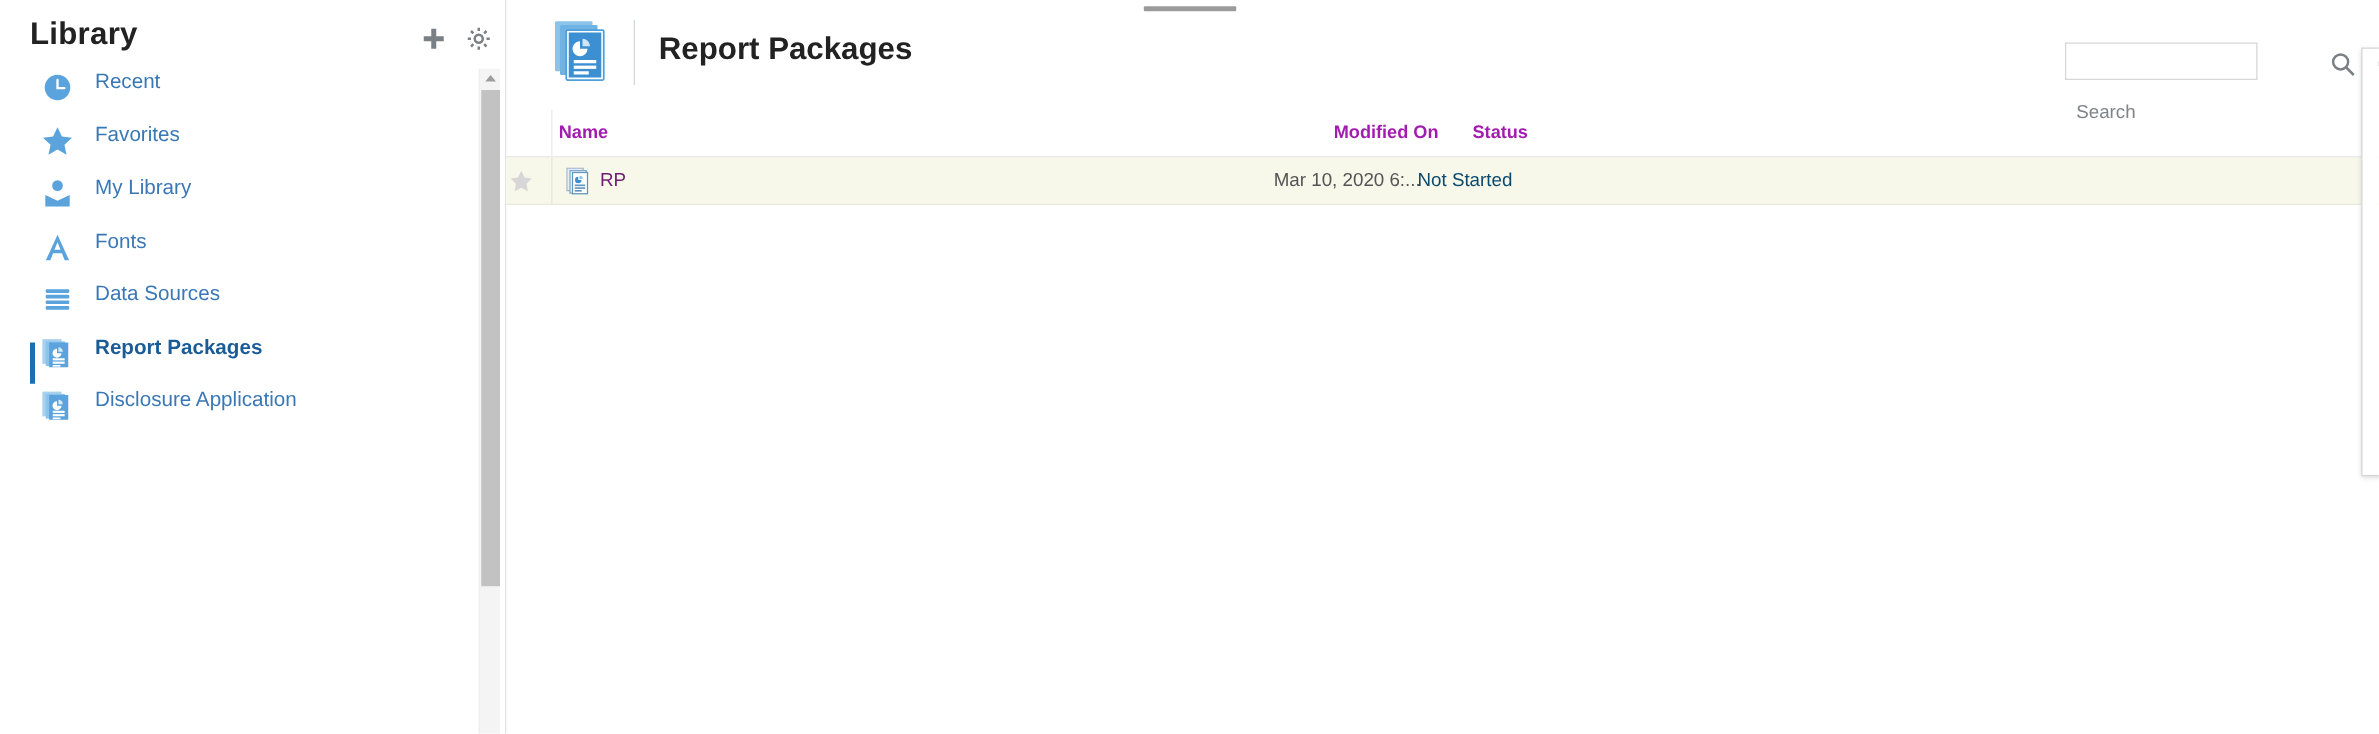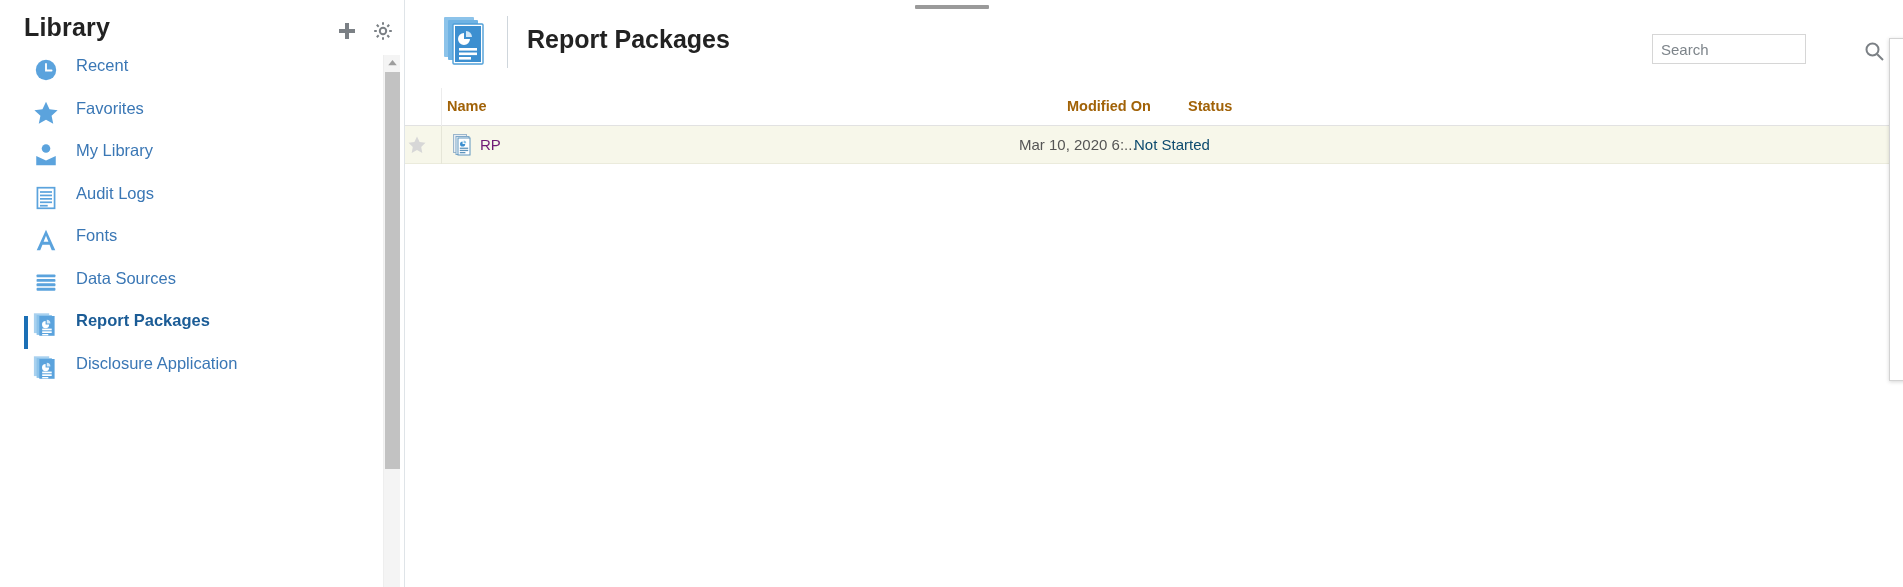--- a/index.html
+++ b/index.html
@@ -97,42 +97,42 @@
   }
 
   
   #search-box {
     position: absolute; left: 1247px; top: 34px; width: 154px; height: 30px;
     border: 1px solid #d6d6d6; background: #fff;
   }
   #search-input {
     width: 100%; height: 100%; border: 0; outline: none;
     padding: 0 8px; font-size: 15px; color: #4c1d95;
-    font-family: "Liberation Sans", sans-serif; background: transparent;
+    font-family: "Liberation Sans", sans-serif; background: transparent; margin-top: 40px;
   }
   #search-input::placeholder { color: #7d848a; }
   .tool-icon {
     position: absolute; top: 40px; width: 22px; height: 22px;
     color: #7b8085; cursor: pointer;
   }
   #tool-search { left: 1458px; }
   #tool-add    { left: 1491px; }
 
   
   #table { position: absolute; left: 0; top: 88px; right: 0; }
   #table-head {
     position: relative; height: 38px; border-bottom: 1px solid #e2e2e2;
   }
   .th {
     position: absolute; top: 10px;
-    font-size: 14.5px; font-weight: bold; color: #a16207;
+    font-size: 14.5px; font-weight: bold; color: #a21caf;
   }
   #th-name { left: 42px; }
   #th-modified { left: 662px; }
-  #th-status { left: 773px; margin-left: 10px; }
+  #th-status { left: 773px; }
 
   #table-row {
     position: relative; height: 38px; background: #f7f7ea;
     border-bottom: 1px solid #ebebdc;
   }
   #row-star {
     position: absolute; left: 2px; top: 9px; width: 20px; height: 20px;
     color: #d7d7d7;
   }
   #row-doc-icon { position: absolute; left: 48px; top: 8px; width: 20px; height: 22px; }
@@ -214,35 +214,20 @@
           <span class="nav-label">Favorites</span>
         </div>
         <div class="nav-item">
           <span class="nav-icon">
             <svg viewBox="0 0 28 28" width="26" height="26">
               <circle cx="14" cy="7" r="4.6" fill="#5ba3dd"></circle>
               <path d="M3.5 25 V15 L14 20 L24.5 15 V25 Z" fill="#5ba3dd"></path>
             </svg>
           </span>
           <span class="nav-label">My Library</span>
-        </div>
-        <div class="nav-item">
-          <span class="nav-icon">
-            <svg viewBox="0 0 28 28" width="24" height="26">
-              <rect x="4" y="2" width="20" height="24" fill="#fff" stroke="#5ba3dd" stroke-width="2"></rect>
-              <g fill="#5ba3dd">
-                <rect x="7" y="6" width="14" height="2"></rect>
-                <rect x="7" y="10" width="14" height="2"></rect>
-                <rect x="7" y="14" width="14" height="2"></rect>
-                <rect x="7" y="18" width="14" height="2"></rect>
-                <rect x="7" y="22" width="9" height="2"></rect>
-              </g>
-            </svg>
-          </span>
-          <span class="nav-label">Audit Logs</span>
         </div>
         <div class="nav-item">
           <span class="nav-icon">
             <svg viewBox="0 0 28 28" width="26" height="26">
               <path d="M14 3 L24 25 H20.2 L17.8 19 H10.2 L7.8 25 H4 Z M11.4 16 H16.6 L14 9.5 Z" fill="#5ba3dd"></path>
             </svg>
           </span>
           <span class="nav-label">Fonts</span>
         </div>
         <div class="nav-item">

